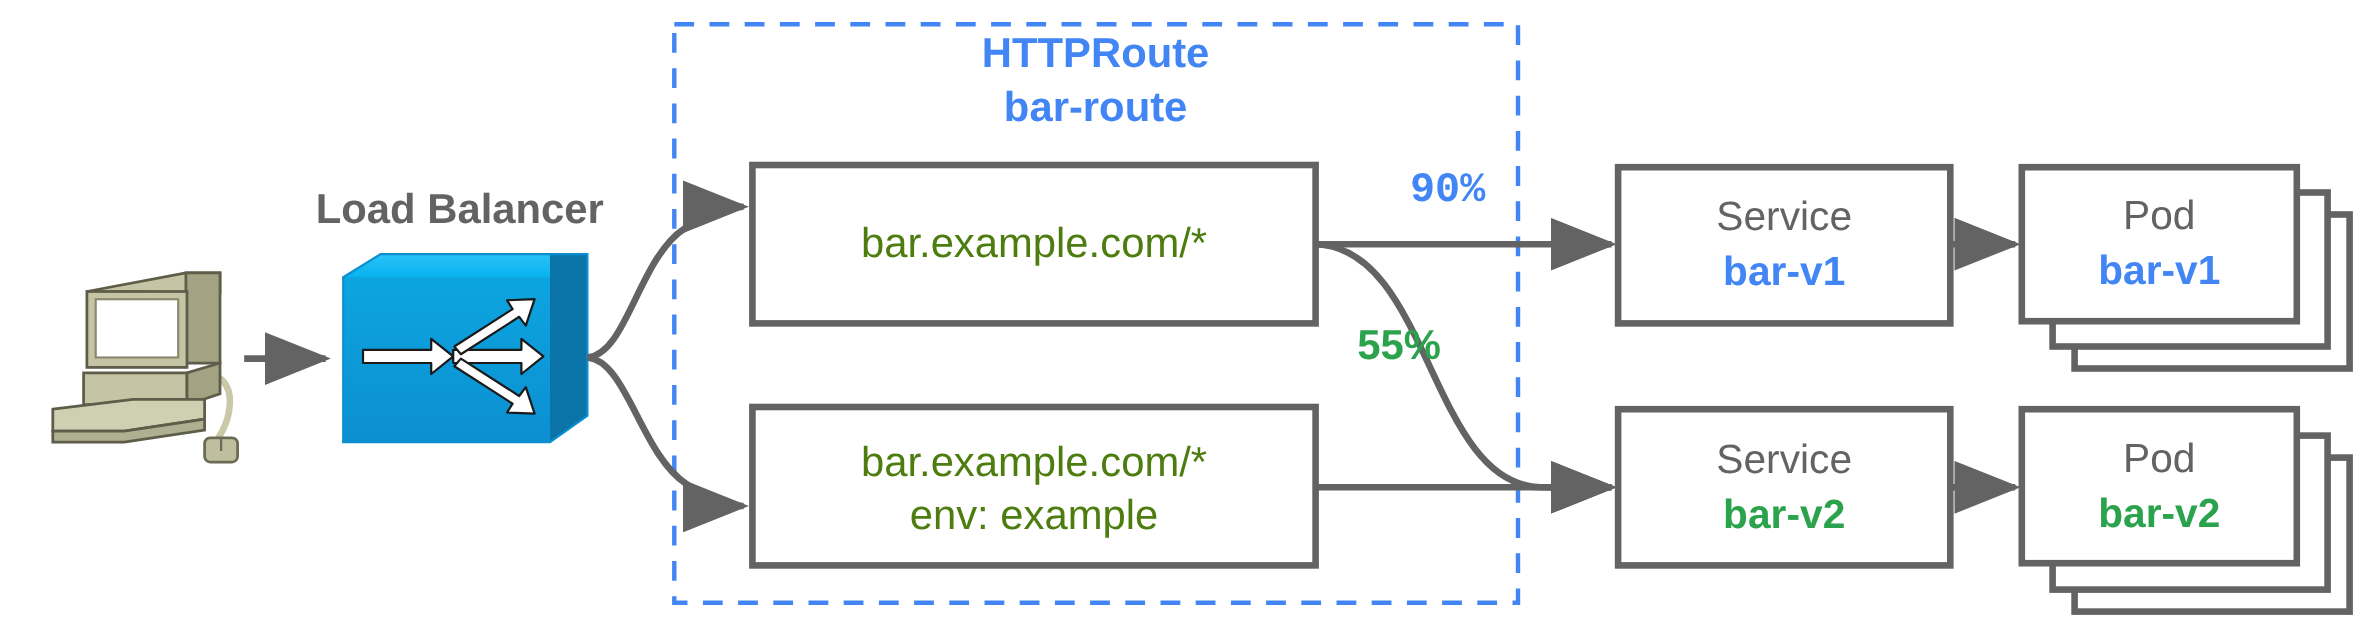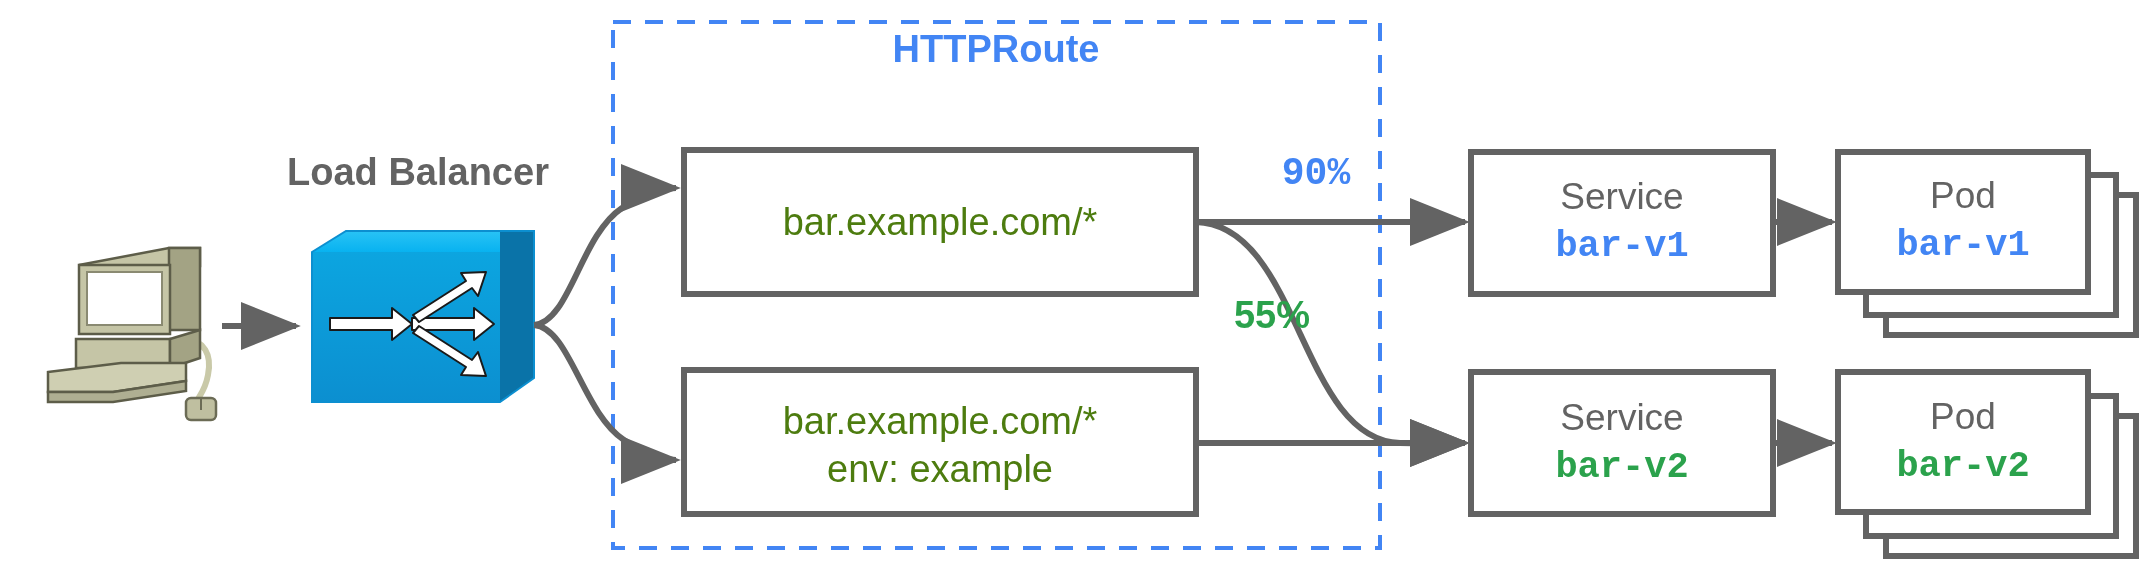--- a/index.html
+++ b/index.html
@@ -29,24 +29,24 @@
     white-space: nowrap;
     line-height: 1.12;
     text-align: center;
     transform: translate(-50%, -50%);
     pointer-events: none;
   }
   .t-blue   { color: #4285F4; }
   .t-green  { color: #2BA24C; }
   .t-boxtxt { color: #4d7c0f; font-size: 38px; font-weight: 400; }
   .t-grouphead { font-size: 38px; font-weight: 700; }
-  .t-lbname { font-size: 38px; font-weight: 700; color: #636363; }
+  .t-lbname { font-size: 38px; font-weight: 700; color: #636363; margin-top: 19px; }
   .t-pct    { font-size: 38px; font-weight: 700; }
   .t-nodetitle { font-size: 37px; font-weight: 400; color: #636363; }
-  .t-nodename  { font-size: 37px; font-weight: 700; font-family: Liberation Mono, monospace; }
+  .t-nodename  { font-size: 37px; font-weight: 700; }
 </style>
 </head>
 <body>
 
 <div id="stage">
 
   <svg id="canvas" viewBox="0 0 2149 573" xmlns="http://www.w3.org/2000/svg">
     <defs>
       <marker id="arrowGray" markerWidth="10" markerHeight="8" refX="9.2" refY="4" orient="auto" markerUnits="strokeWidth">
         <path d="M0,0 L10,4 L0,8 z" fill="#636363"></path>
@@ -124,20 +124,21 @@
     </g>
 
     <g>
       <rect x="1886" y="416" width="250" height="140" fill="#FFFFFF" stroke="#636363" stroke-width="6"></rect>
       <rect x="1866" y="396" width="250" height="140" fill="#FFFFFF" stroke="#636363" stroke-width="6"></rect>
       <rect x="1838" y="372" width="250" height="140" fill="#FFFFFF" stroke="#636363" stroke-width="6"></rect>
     </g>
   </svg>
 
   <div class="lbl t-grouphead t-blue" style="left:996px; top:49px;">HTTPRoute</div>
+  <div class="lbl t-grouphead t-blue" style="left:996px; top:98px;">bar-route</div>
 
   <div class="lbl t-lbname" style="left:418px; top:172px;">Load Balancer</div>
 
   <div class="lbl t-boxtxt" style="left:940px; top:222px;">bar.example.com/*</div>
 
   <div class="lbl t-boxtxt" style="left:940px; top:421px;">bar.example.com/*</div>
   <div class="lbl t-boxtxt" style="left:940px; top:469px;">env: example</div>
 
   <div class="lbl t-pct t-blue" style="left:1316px; top:174px;font-family:Liberation Mono, monospace;">90%</div>
   <div class="lbl t-pct t-green" style="left:1272px; top:315px;">55%</div>

